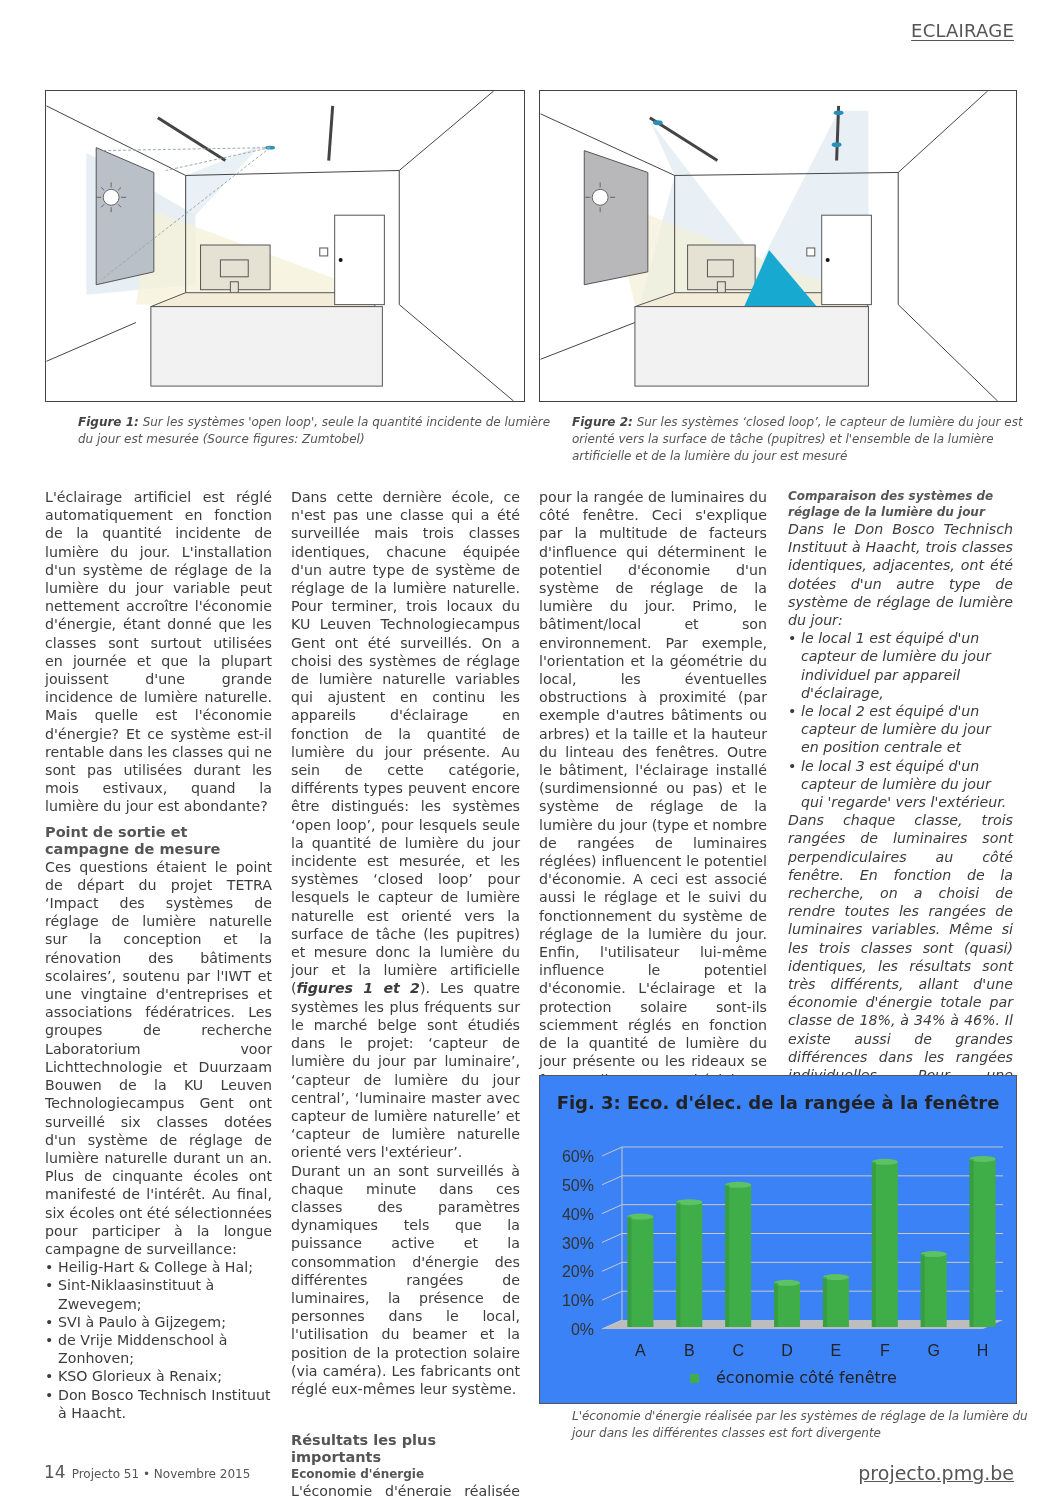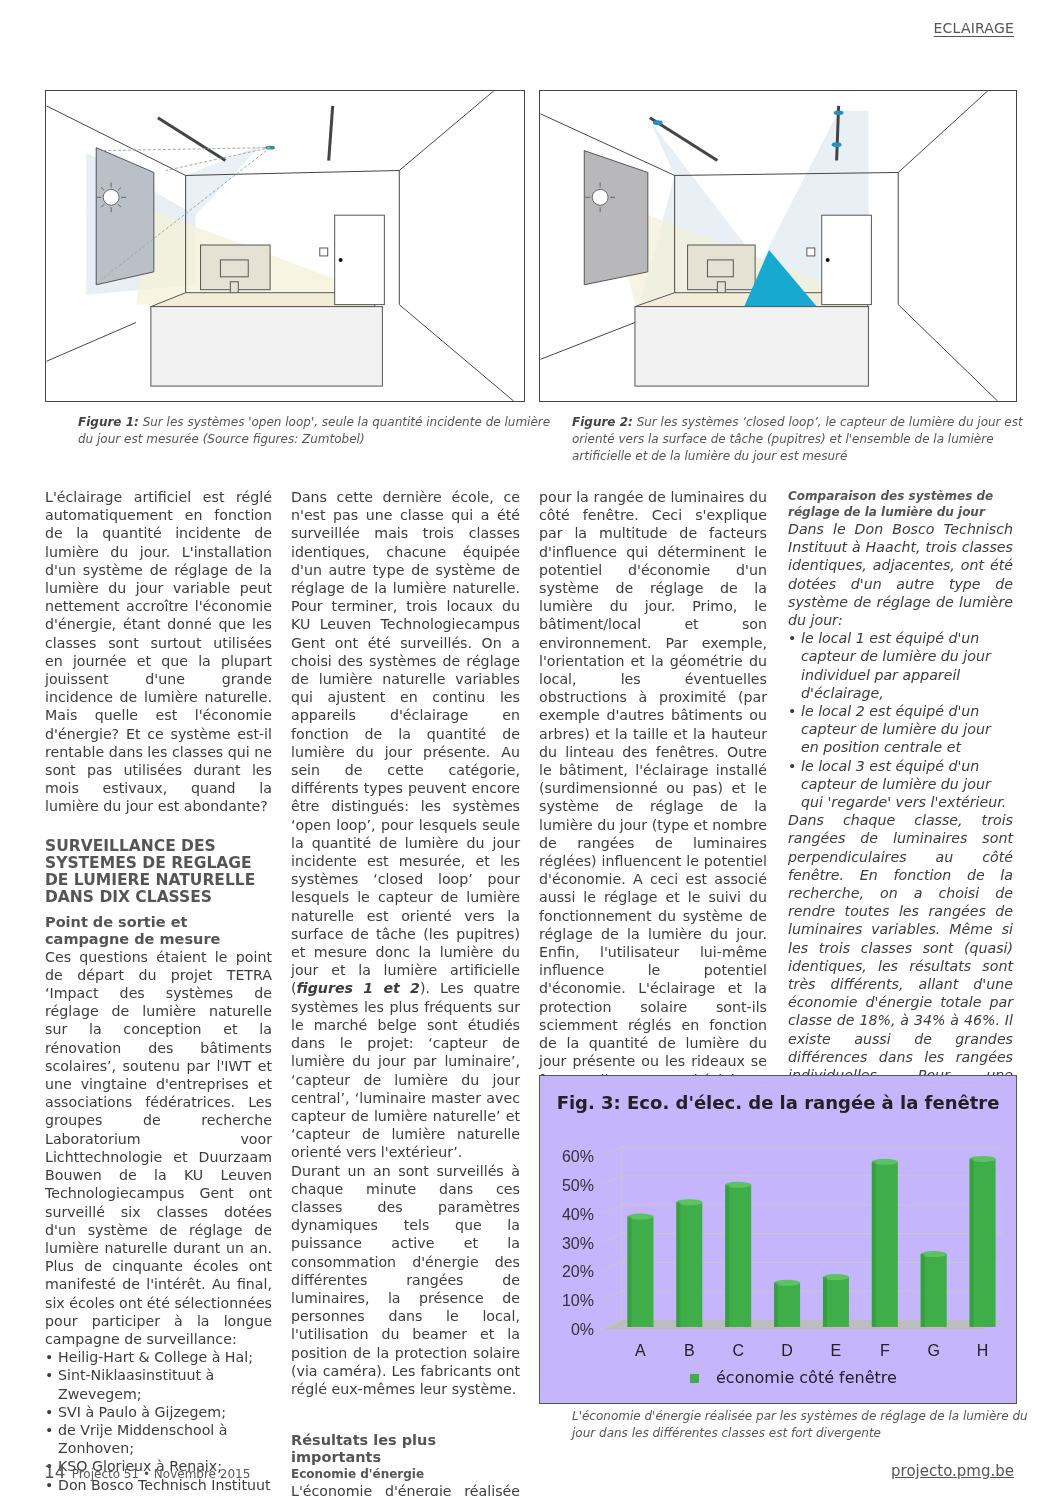--- a/index.html
+++ b/index.html
@@ -1,34 +1,34 @@
 <!DOCTYPE html>
 <html><head>
 <meta charset="utf-8">
 <style>
   * { box-sizing: border-box; margin: 0; padding: 0; }
   body { width: 1058px; height: 1496px; background: #fff; position: relative; font-family: "DejaVu Sans", sans-serif; color: #3a3a3a; overflow: hidden; }
-  .section-tag { position: absolute; top: 20px; right: 44px; font-size: 14px; color: #555; text-decoration: underline; text-underline-offset: 3px; letter-spacing: 0.2px; }
+  .section-tag { position: absolute; top: 20px; right: 44px; font-size: 18px; color: #555; text-decoration: underline; text-underline-offset: 3px; letter-spacing: 0.2px; }
   .figure { position: absolute; border: 1.5px solid #444; background: #fff; }
   .figure svg { display: block; width: 100%; height: 100%; }
   .caption { position: absolute; font-size: 12px; font-style: italic; color: #555; line-height: 17px; margin-left: 33px; }
   .caption b { color: #444; }
   .col { position: absolute; font-size: 14.2px; line-height: 18.2px; color: #3c3c3c; text-align: justify; }
   .col p { margin: 0; }
   .h2 { font-weight: bold; color: #555; font-size: 15.5px; line-height: 17px; margin-top: 22px; text-align: left; }
   .h3 { font-weight: bold; color: #555; font-size: 14.5px; line-height: 17px; margin-top: 8px; text-align: left; }
   .h4 { font-weight: bold; color: #555; font-size: 12px; line-height: 16px; text-align: left; }
   .bullets { list-style: none; text-align: left; }
   .bullets li { padding-left: 13px; position: relative; }
   .bullets li::before { content: "•"; position: absolute; left: 0; }
-  .chart-box { position: absolute; left: 539px; top: 1075px; width: 478px; height: 329px; border: 1.5px solid #555; background: #c4b5fd; }
+  .chart-box { position: absolute; left: 539px; top: 1075px; width: 478px; height: 329px; border: 1.5px solid #555; background: #3b82f6; }
   .chart-title { position: absolute; left: 0; right: 0; top: 16px; text-align: center; font-weight: bold; font-size: 18px; color: #222; }
   .footer-left { position: absolute; left: 44px; top: 1462px; font-size: 12px; color: #555; }
   .footer-left .pn { font-size: 17px; margin-right: 6px; }
-  .footer-right { position: absolute; right: 44px; top: 1462px; font-size: 15px; color: #555; text-decoration: underline; }
+  .footer-right { position: absolute; right: 44px; top: 1462px; font-size: 19px; color: #555; text-decoration: underline; }
 </style>
 </head>
 <body>
 
 <div class="section-tag">ECLAIRAGE</div>
 
 <div class="figure" style="left:45px; top:90px; width:480px; height:312px;">
   <svg viewBox="0 0 480 312">
     <polygon points="0,15 140,85 140,235 0,272" fill="#fff"></polygon>
     <polygon points="40,62 150,125 150,195 40,205" fill="#dde8f0" opacity="0.7"></polygon>
@@ -111,21 +111,20 @@
     <circle cx="289" cy="170" r="2" fill="#111"></circle>
     <rect x="268" y="158" width="8" height="8" fill="#fff" stroke="#555"></rect>
   </svg>
 </div>
 <div class="caption" style="left:539px; top:414px; width:478px;">
   <b>Figure 2:</b><span> Sur les systèmes ‘closed loop’, le capteur de lumière du jour est orienté vers la surface de tâche (pupitres) et l'ensemble de la lumière artificielle et de la lumière du jour est mesuré</span>
 </div>
 
 <div class="col" style="left:45px; top:488px; width:227px;">
   <p>L'éclairage artificiel est réglé automatiquement en fonction de la quantité incidente de lumière du jour. L'installation d'un système de réglage de la lumière du jour variable peut nettement accroître l'économie d'énergie, étant donné que les classes sont surtout utilisées en journée et que la plupart jouissent d'une grande incidence de lumière naturelle. Mais quelle est l'économie d'énergie? Et ce système est-il rentable dans les classes qui ne sont pas utilisées durant les mois estivaux, quand la lumière du jour est abondante?</p>
-  <div class="h2">SURVEILLANCE DES SYSTEMES DE REGLAGE DE LUMIERE NATURELLE DANS DIX CLASSES</div>
   <div class="h3">Point de sortie et campagne de mesure</div>
   <p>Ces questions étaient le point de départ du projet TETRA ‘Impact des systèmes de réglage de lumière naturelle sur la conception et la rénovation des bâtiments scolaires’, soutenu par l'IWT et une vingtaine d'entreprises et associations fédératrices. Les groupes de recherche Laboratorium voor Lichttechnologie et Duurzaam Bouwen de la KU Leuven Technologiecampus Gent ont surveillé six classes dotées d'un système de réglage de lumière naturelle durant un an. Plus de cinquante écoles ont manifesté de l'intérêt. Au final, six écoles ont été sélectionnées pour participer à la longue campagne de surveillance:</p>
   <ul class="bullets">
     <li>Heilig-Hart &amp; College à Hal;</li>
     <li>Sint-Niklaasinstituut à Zwevegem;</li>
     <li>SVI à Paulo à Gijzegem;</li>
     <li>de Vrije Middenschool à Zonhoven;</li>
     <li>KSO Glorieux à Renaix;</li>
     <li>Don Bosco Technisch Instituut à Haacht.</li>
   </ul>

